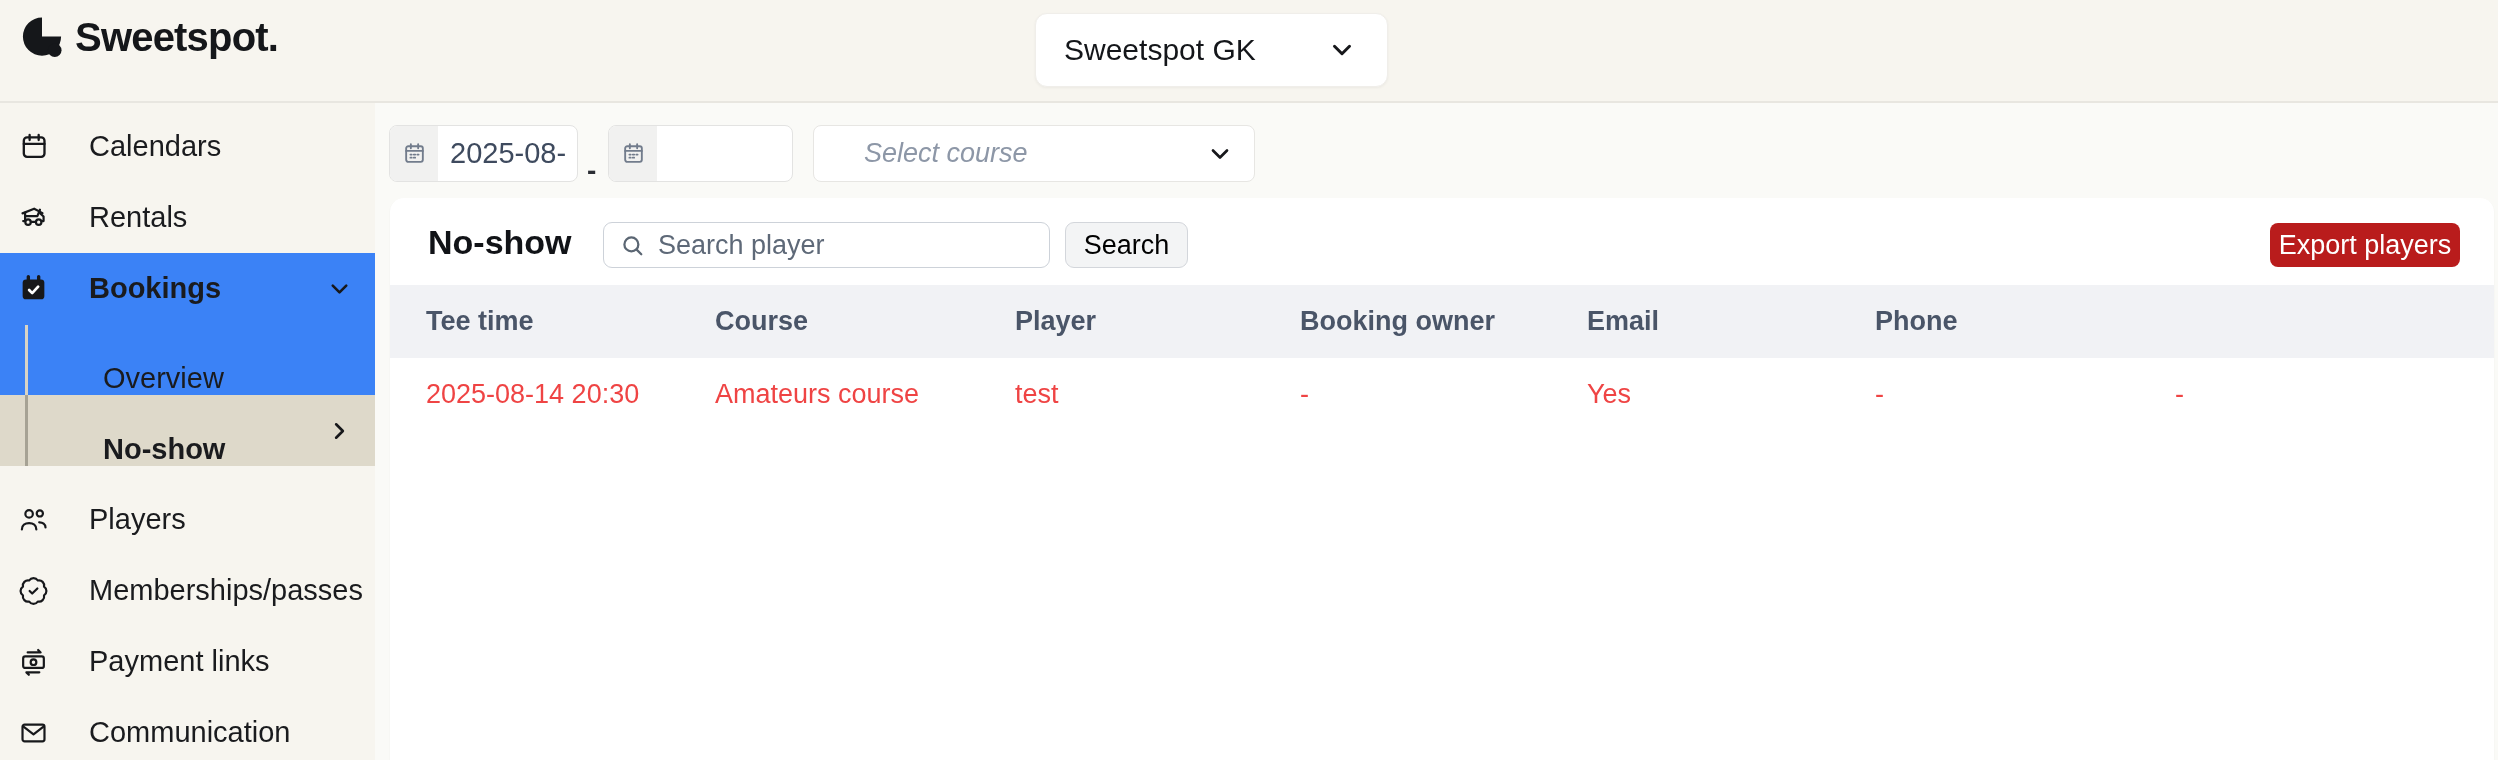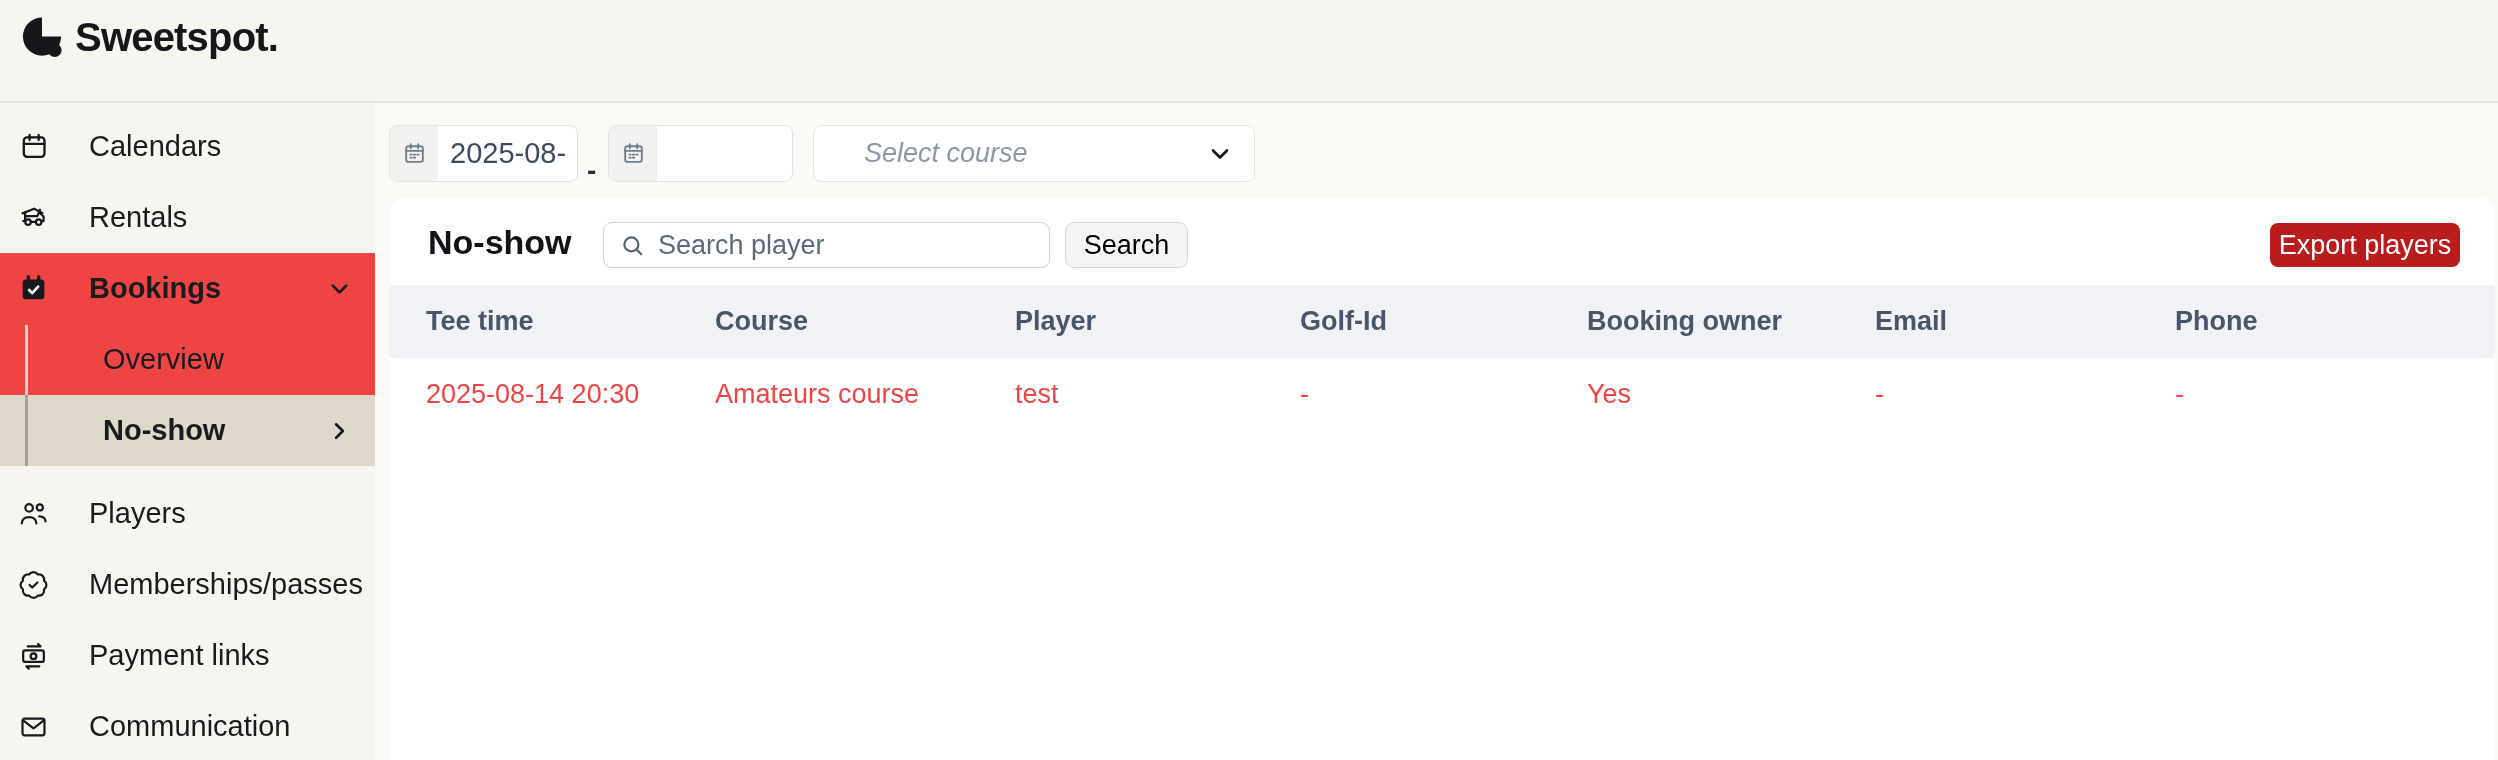--- a/index.html
+++ b/index.html
@@ -30,24 +30,24 @@
 
   .topbar-right { position:absolute; right:0; top:0; height:103px; width:420px; }
 
   
   .sidebar { position:absolute; left:0; top:103px; width:375px; height:657px; background:#f7f5ef; padding-top:8px; }
   .side-item {
     height:71px; display:flex; align-items:center; padding-left:18px; gap:40px;
     font-size:29px; color:#1a1b1e; cursor:pointer; position:relative;
   }
   .side-item .sicon { width:31px; display:flex; justify-content:center; }
-  .bookings-block { background:#ef4444; position:relative; margin-bottom:12px; }
+  .bookings-block { background:#3b82f6; position:relative; margin-bottom:18px; }
   .side-item.bold { font-weight:700; }
   .sub-item {
-    height:71px; display:flex; align-items:center; padding-left:103px;
+    height:71px; display:flex; align-items:flex-end; padding-left:103px;
     font-size:29px; color:#1a1b1e; cursor:pointer; position:relative;
   }
   .sub-item.selected { background:#ded9ca; font-weight:700; }
   .guide-light { position:absolute; left:25px; top:72px; width:3px; height:70px; background:#d8d4c6; }
   .guide-dark  { position:absolute; left:25px; top:142px; width:3px; height:71px; background:#a6a294; }
   .row-chev { position:absolute; right:22px; top:50%; transform:translateY(-50%); display:flex; }
 
   
   .main { position:absolute; left:375px; top:103px; right:0; bottom:0; background:#fafaf7; }
 
@@ -117,20 +117,26 @@
 
   <header class="topbar">
     <div class="logo">
       <svg width="40" height="47" viewBox="0 0 44 50">
         <path d="M22 3 A 21 21 0 1 0 43 24 L 22 24 Z" fill="#15171a"></path>
         <circle cx="36" cy="39" r="7.5" fill="#15171a"></circle>
       </svg>
       <span class="logo-text">Sweetspot.</span>
     </div>
 
+    <div class="club-select">
+      <span class="club-select-label">Sweetspot GK</span>
+      <svg class="chev" width="30" height="30" viewBox="0 0 24 24" fill="none" stroke="#17181b" stroke-width="2.4" stroke-linecap="round" stroke-linejoin="round">
+        <path d="m6 9 6 6 6-6"></path>
+      </svg>
+    </div>
 
     <div class="topbar-right">
       
       
       
       
       
     </div>
   </header>
 
@@ -287,21 +293,20 @@
         </div>
 
         <button class="search-btn">Search</button>
         <button class="export-btn">Export players</button>
       </div>
 
       <div class="grid-row table-head">
         <div class="cell">Tee time</div>
         <div class="cell">Course</div>
         <div class="cell">Player</div>
-        <div class="cell">Golf-Id</div>
         <div class="cell">Booking owner</div>
         <div class="cell">Email</div>
         <div class="cell">Phone</div>
       </div>
 
       <div class="grid-row table-row">
         <div class="cell">2025-08-14 20:30</div>
         <div class="cell">Amateurs course</div>
         <div class="cell">test</div>
         <div class="cell">-</div>

